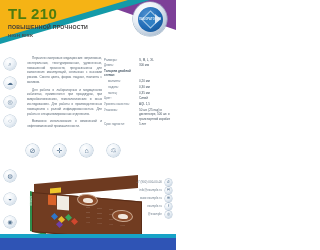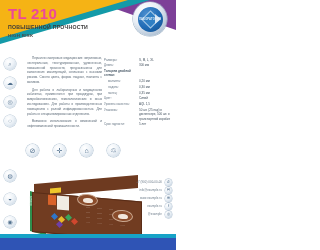--- a/index.html
+++ b/index.html
@@ -24,21 +24,21 @@
     background:#149aa8;
     clip-path:polygon(0 0,100% 0,0 100%);
   }
   .hdr-yellow{
     position:absolute;left:0;top:0;width:128px;height:38px;
     background:#f5b315;
     clip-path:polygon(0 0,100% 0,0 100%);
   }
   .hdr-txt{position:absolute;left:8px;top:6px;z-index:4;}
   .hdr-title{
-    font-size:15px;font-weight:bold;color:#ec4899;letter-spacing:.3px;line-height:1;
+    font-size:15px;font-weight:bold;color:#4d7c0f;letter-spacing:.3px;line-height:1;
   }
   .hdr-sub{
     font-size:5.2px;font-weight:bold;color:#3a3a3a;letter-spacing:.25px;
     margin-top:3px;text-transform:uppercase;
   }
   .hdr-sub2{
     font-size:4.4px;font-weight:bold;color:#4a4a4a;letter-spacing:.3px;
     margin-top:3px;text-transform:uppercase;
   }
 

